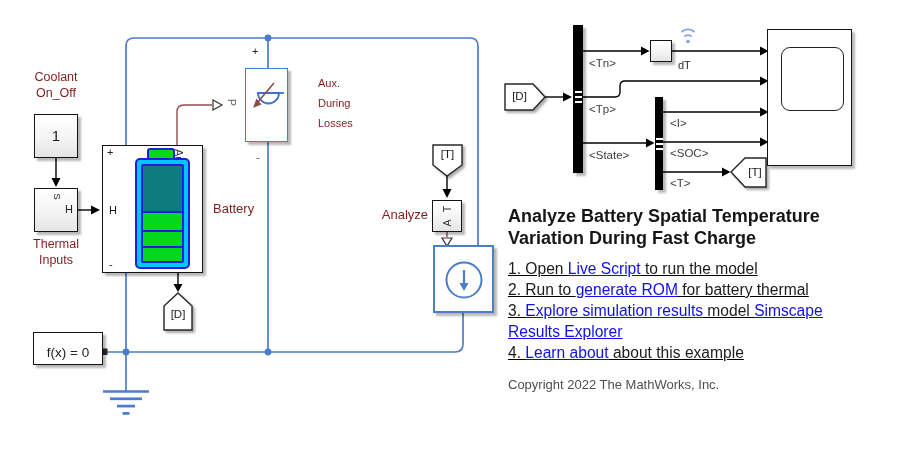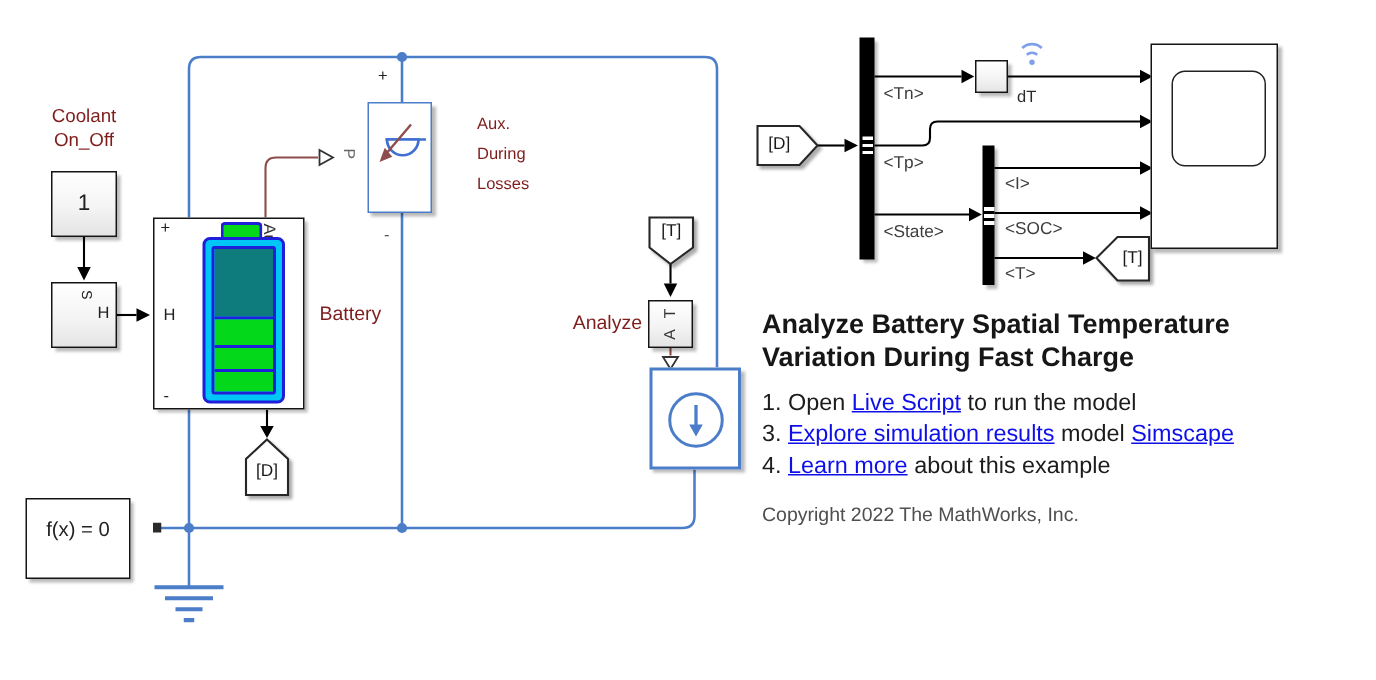--- a/index.html
+++ b/index.html
@@ -40,21 +40,21 @@
 
   .busbar { position: absolute; z-index: 2; background: #000;
             box-shadow: 2.5px 2.5px 2px rgba(0,0,0,0.28); }
   .bsel   { position: absolute; width: 7px; height: 12px;
             background: repeating-linear-gradient(180deg,#fff 0 2.4px, transparent 2.4px 4.8px); }
 
   
   #article { position: absolute; left: 508px; top: 205px; width: 402px; z-index: 3; }
   #article h1 { font-size: 18px; line-height: 22px; font-weight: 700; color: #161616; }
   .item { font-size: 15.6px; line-height: 21px; color: #1c1c1c; }
-  #items { margin-top: 9px; }
+  #items { margin-top: 9px; text-decoration: underline; }
   a.lnk { color: #0f10e8; text-decoration: underline; cursor: pointer; }
   #copyright { margin-top: 14px; font-size: 13px; color: #4f4f4f; }
 </style>
 </head>
 <body>
 
 <div id="stage">
 
   <svg class="layer" width="917" height="453" viewBox="0 0 917 453">
     <defs>
@@ -141,20 +141,21 @@
 
   <div class="block grad" style="left:34px; top:114px; width:44px; height:44px;">
     <div class="portlbl" style="left:0; top:14px; width:100%; text-align:center; font-size:15px;">1</div>
   </div>
 
   <div class="block grad" style="left:34px; top:188px; width:44px; height:44px;">
     <span class="portlbl" style="left:17px; top:1px; width:10px; text-align:center; font-size:9.5px; transform:rotate(90deg);">S</span>
     <span class="portlbl" style="right:4px; top:14px;">H</span>
   </div>
 
+  <div class="lbl center" style="left:11px; top:236px; width:90px;"><span>Thermal</span><br><span>Inputs</span></div>
 
   <div class="block" style="left:102px; top:145px; width:101px; height:128px;">
     <span class="portlbl" style="left:4px; top:0px;">+</span>
     <span class="portlbl" style="left:6px; bottom:1px;">-</span>
     <span class="portlbl" style="left:6px; top:58px;">H</span>
     <span class="vtext" style="left:82px; top:3px;">Aux</span>
     <span class="vtext" style="left:82px; top:88px;">State</span>
     <div>
       <div class="bat-cap"></div>
       <div class="bat-body">
@@ -194,21 +195,21 @@
   <div class="lbl" style="left:368px; top:207px; width:60px; text-align:right; font-size:13px;">Analyze</div>
 
   <div class="block blue-border" style="left:433px; top:245px; width:61px; height:68px; border-width:2px;">
     <svg width="57" height="64" viewBox="0 0 57 64">
       <circle cx="29" cy="33" r="17.5" fill="none" stroke="#4b7dc8" stroke-width="2"></circle>
       <path d="M29,23 V38" stroke="#4b7dc8" stroke-width="2.2" fill="none"></path>
       <polygon points="24.5,36 33.5,36 29,44" fill="#4b7dc8"></polygon>
     </svg>
   </div>
 
-  <div class="block" style="left:17px; top:332px; width:70px; height:54px;">
+  <div class="block" style="left:33px; top:332px; width:70px; height:33px;">
     <div class="portlbl" style="left:0; top:13px; width:100%; text-align:center; font-size:13.5px;">f(x) = 0</div>
   </div>
 
   <div class="tagtxt" style="left:164px; top:308px; width:28px;">[D]</div>
 
   <div class="tagtxt" style="left:505px; top:90px; width:29px;">[D]</div>
 
   <div class="busbar" style="left:573px; top:25px; width:10px; height:148px;">
     <span class="bsel" style="left:1.5px; top:66px;"></span>
   </div>
@@ -231,19 +232,20 @@
   <div class="siglbl" style="left:670px; top:117px;">&lt;I&gt;</div>
   <div class="siglbl" style="left:670px; top:147px;">&lt;SOC&gt;</div>
   <div class="siglbl" style="left:670px; top:177px;">&lt;T&gt;</div>
 
   <div class="tagtxt" style="left:743px; top:166px; width:24px;">[T]</div>
 
   <div id="article">
     <h1><span>Analyze Battery Spatial Temperature</span><br><span>Variation During Fast Charge</span></h1>
     <div id="items">
       <div class="item"><span>1. Open </span><a class="lnk">Live Script</a><span> to run the model</span></div>
-      <div class="item"><span>3. </span><a class="lnk">Explore simulation results</a><span> model </span><a class="lnk">Simscape</a><br></div>
-      <div class="item"><span>4. </span><a class="lnk">Learn more</a><span> about this example</span></div>
+      <div class="item"><span>2. Run to </span><a class="lnk">generate ROM</a><span> for battery thermal</span></div>
+      <div class="item"><span>3. </span><a class="lnk">Explore simulation results</a><span> model </span><a class="lnk">Simscape</a><br><a class="lnk">Results Explorer</a></div>
+      <div class="item"><span>4. </span><a class="lnk">Learn about</a><span> about this example</span></div>
     </div>
     <div id="copyright">Copyright 2022 The MathWorks, Inc.</div>
   </div>
 
 </div>
 
 </body></html>

